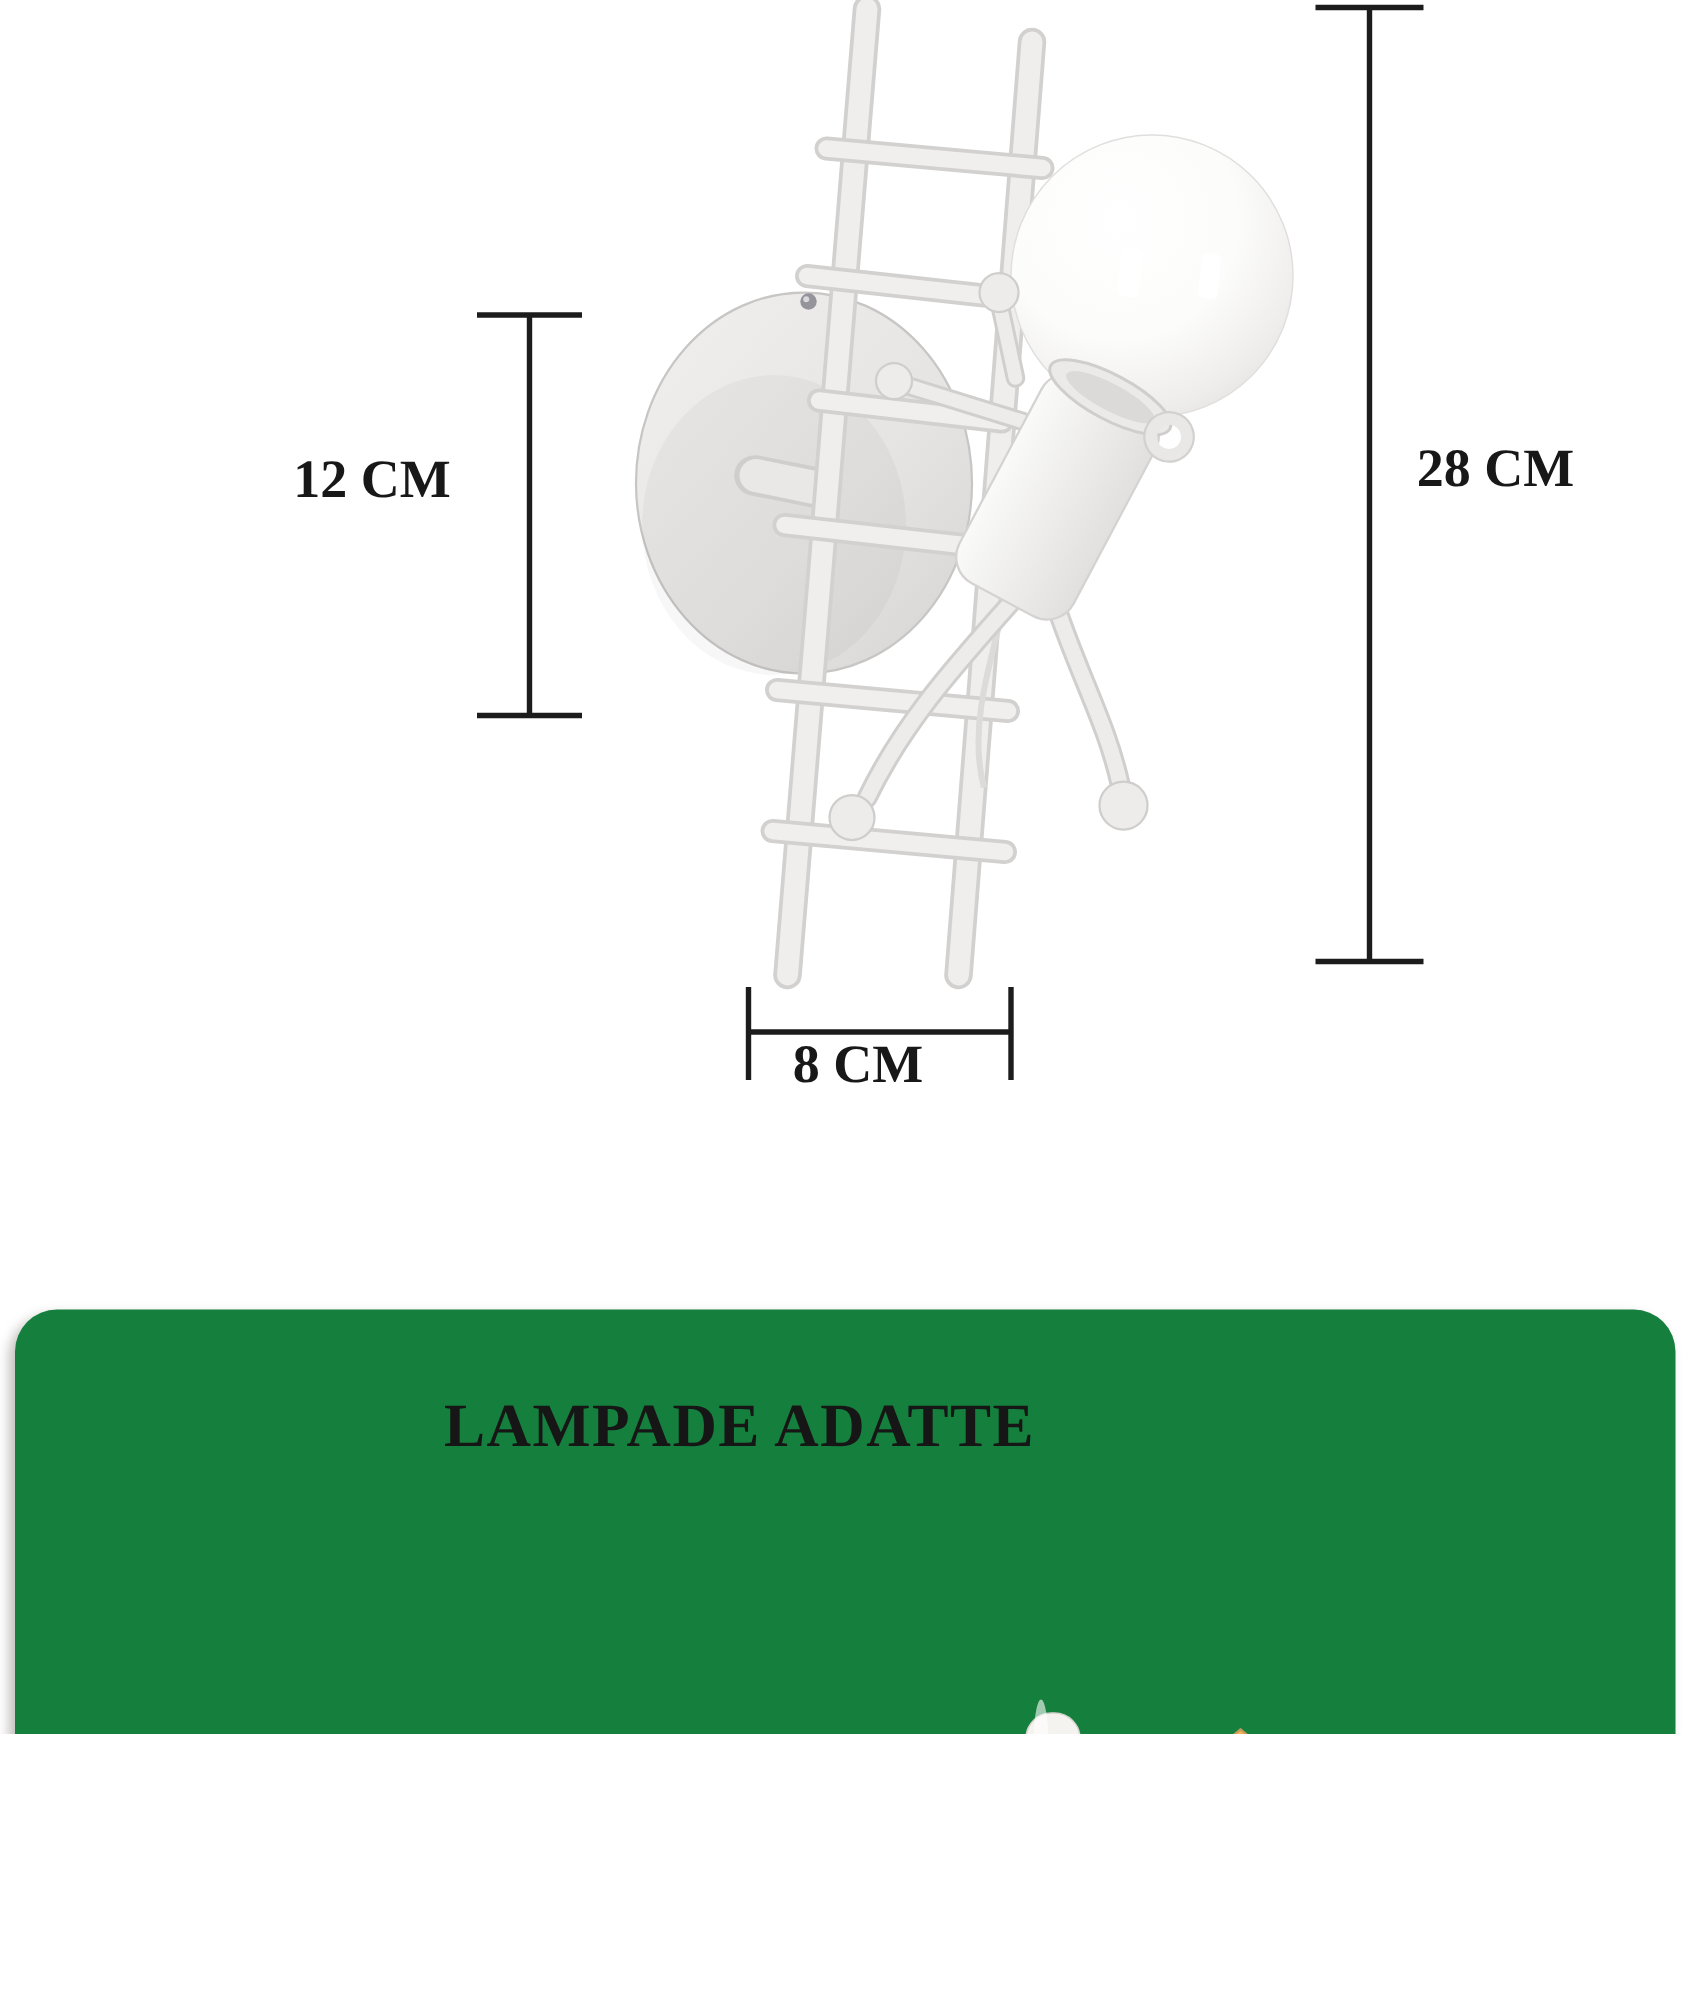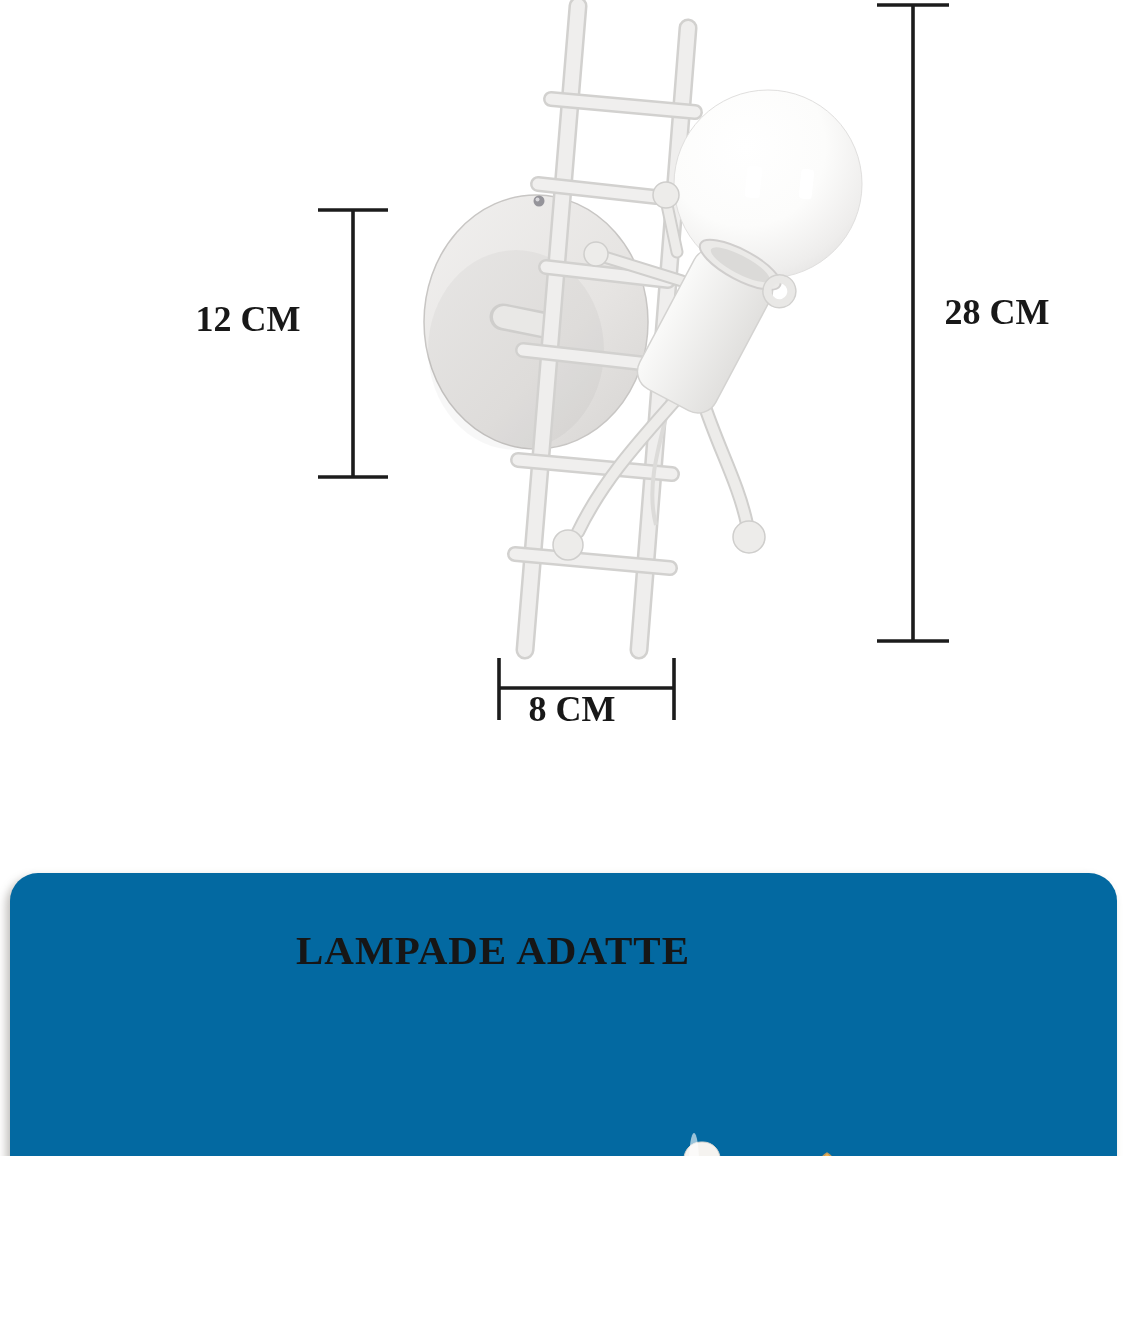--- a/index.html
+++ b/index.html
@@ -1,21 +1,21 @@
 <!DOCTYPE html>
 <html><head>
 <meta charset="utf-8">
 <style>
   html,body{margin:0;padding:0;background:#ffffff;}
   .canvas{position:relative;width:1132px;height:1156px;background:#ffffff;overflow:hidden;
           font-family:"Liberation Serif",serif;}
   .diagram-svg{position:absolute;left:0;top:0;}
   .dim-label{font-family:"Liberation Serif",serif;font-weight:700;font-size:36px;fill:#181818;}
   .panel{position:absolute;left:10px;top:873px;width:1107px;height:459px;border-radius:28px;
-         background:#0369a1;box-shadow:-4px 4px 8px rgba(120,115,108,0.45);}
+         background:#15803d;box-shadow:-4px 4px 8px rgba(120,115,108,0.45);}
   .panel-title{position:absolute;left:286px;top:53px;font-family:"Liberation Serif",serif;
                font-weight:700;font-size:41px;letter-spacing:1px;color:#161616;white-space:nowrap;}
   .bulbs-svg{position:absolute;left:0;top:0;}
 </style>
 </head>
 <body>
 
 <div class="canvas">
 
   <svg class="diagram-svg" width="1132" height="860" viewBox="0 0 1132 860">

